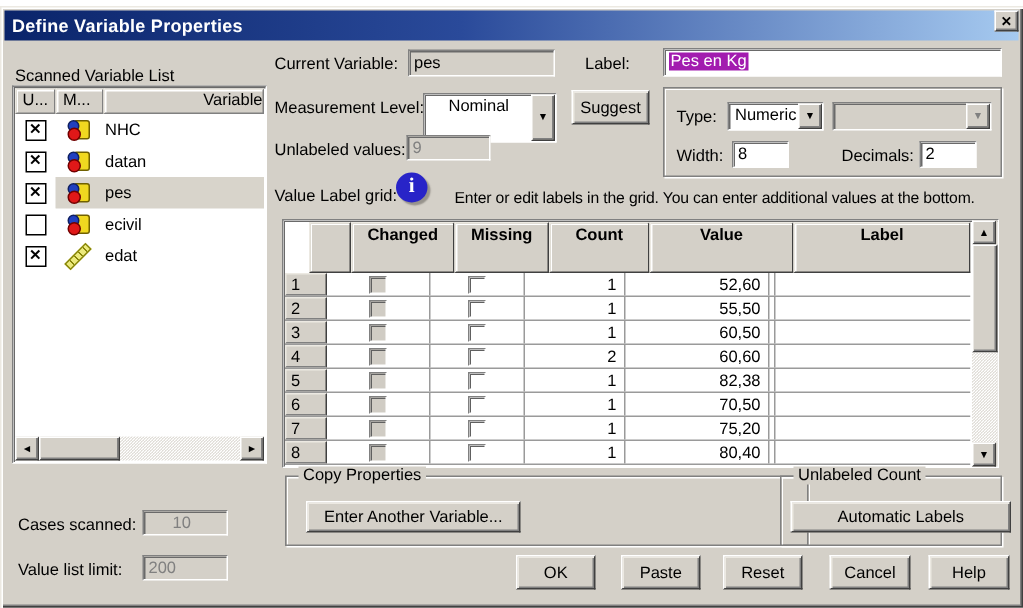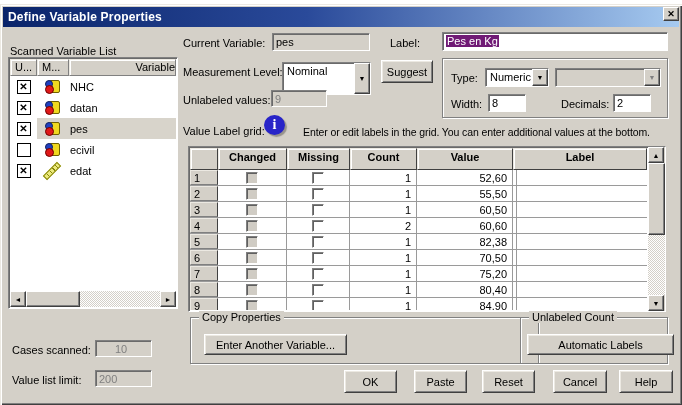--- a/index.html
+++ b/index.html
@@ -7,21 +7,21 @@
   body{font-family:"Liberation Sans",sans-serif;font-size:11px;color:#000;background:#fff;position:relative;overflow:hidden;}
   .dialog{position:absolute;left:0;top:4px;width:682px;height:401px;background:#d4d0c8;
     box-shadow:inset 1px 1px 0 #ece9e2,inset 2px 2px 0 #fff,inset -1px -1px 0 #404040,inset -2px -2px 0 #808080;}
   .titlebar{position:absolute;left:3px;top:3px;right:3px;height:20px;background:linear-gradient(to right,#0a246a 0%,#2a4a9a 45%,#a6caf0 100%);display:flex;align-items:center;}
   .title{color:#fff;font-weight:bold;font-size:12px;padding-left:5px;letter-spacing:.2px;white-space:nowrap;}
   .closebtn{position:absolute;right:3px;top:3px;width:16px;height:14px;background:#d4d0c8;border:1px solid;border-color:#fff #404040 #404040 #fff;box-shadow:inset -1px -1px 0 #808080;display:flex;align-items:center;justify-content:center;font-size:9px;font-weight:bold;line-height:1;cursor:default;}
   .lbl{position:absolute;white-space:nowrap;}
   .field{position:absolute;background:#fff;border:1px solid;border-color:#808080 #fff #fff #808080;box-shadow:inset 1px 1px 0 #6a6a6a;padding:2px 3px;white-space:nowrap;overflow:hidden;}
   .field.grayed{background:#d4d0c8;color:#808080;}
   .field.graybg{background:#d4d0c8;color:#000;}
-  .selspan{background:#701a75;color:#fff;padding:0 1px;}
+  .selspan{background:#a21caf;color:#fff;padding:0 1px;}
   .combo{position:absolute;background:#fff;border:1px solid;border-color:#808080 #fff #fff #808080;box-shadow:inset 1px 1px 0 #6a6a6a;display:flex;}
   .combo .cval{flex:1;padding:2px 0 0 4px;white-space:nowrap;overflow:hidden;}
   .combo .cbtn{width:16px;background:#d4d0c8;border:1px solid;border-color:#fff #404040 #404040 #fff;box-shadow:inset -1px -1px 0 #808080;display:flex;align-items:center;justify-content:center;font-size:7px;line-height:1;}
   .combo.disabled{background:#d4d0c8;}
   .combo.disabled .cbtn{color:#808080;}
   .btn{position:absolute;background:#d4d0c8;border:1px solid;border-color:#fff #404040 #404040 #fff;box-shadow:inset 1px 1px 0 #ece9e2,inset -1px -1px 0 #808080;display:flex;align-items:center;justify-content:center;white-space:nowrap;cursor:default;}
   .group{position:absolute;border:1px solid #808080;box-shadow:inset 1px 1px 0 #fff,1px 1px 0 #fff;}
   .group .legend{position:absolute;top:-7px;left:8px;background:#d4d0c8;padding:0 3px;white-space:nowrap;}
   
   .listbox{position:absolute;left:8px;top:53px;width:170px;height:252px;background:#fff;border:1px solid;border-color:#808080 #fff #fff #808080;box-shadow:inset 1px 1px 0 #6a6a6a;}
@@ -48,21 +48,21 @@
   .hthumb{width:54px;background:#d4d0c8;border:1px solid;border-color:#fff #404040 #404040 #fff;box-shadow:inset -1px -1px 0 #808080;flex:none;}
   .vscroll{position:absolute;right:0;top:0;bottom:0;width:17px;display:flex;flex-direction:column;background:#d4d0c8;}
   .vthumb{height:72px;background:#d4d0c8;border:1px solid;border-color:#fff #404040 #404040 #fff;box-shadow:inset -1px -1px 0 #808080;flex:none;}
   
   .info{position:absolute;left:264px;top:111px;width:24px;height:22px;}
   .info .ball{position:absolute;left:0;top:0;width:21px;height:20px;border-radius:50%;background:#2824c8;color:#fff;font-weight:bold;font-family:"Liberation Serif",serif;font-size:14px;display:flex;align-items:center;justify-content:center;box-shadow:2px 2px 1px #97938c;}
   .hint{position:absolute;left:303px;top:122px;font-size:10.5px;letter-spacing:-.1px;white-space:nowrap;}
   
   .grid{position:absolute;left:188px;top:142px;width:478px;height:166px;background:#fff;border:1px solid;border-color:#808080 #fff #fff #808080;box-shadow:inset 1px 1px 0 #6a6a6a;}
   .grid-inner{position:absolute;left:1px;top:1px;bottom:1px;right:18px;overflow:hidden;background:#fff;}
-  .ghead{display:flex;height:22px;}
+  .ghead{display:flex;height:34px;margin-left:16px;}
   .ghc{background:#d4d0c8;font-weight:bold;text-align:center;border:1px solid;border-color:#ece9e2 #404040 #404040 #ece9e2;box-shadow:inset 1px 1px 0 #fff;padding-top:2px;overflow:hidden;flex:none;}
   .c0{width:28px;}.c1{width:69px;}.c2{width:63px;}.c3{width:67px;}.c4{width:96px;}.c5{flex:1;}
   .grow{display:flex;height:16px;border-bottom:1px solid #9a9a9a;background:#fff;}
   .gc{border-right:1px solid #9a9a9a;overflow:hidden;flex:none;}
   .gnum{background:#d4d0c8;border:1px solid;border-color:#ece9e2 #404040 #808080 #ece9e2;padding:1px 0 0 3px;}
   .gcbc{display:flex;align-items:center;justify-content:center;}
   .gcb{width:12px;height:12px;background:#fff;border:1px solid;border-color:#808080 #fff #fff #808080;box-shadow:inset 1px 1px 0 #606060;}
   .gcb.gray{background:#d0ccc4;}
   .gr{text-align:right;padding:2px 5px 0 0;}
   .glabel{padding:2px 0 0 3px;}
@@ -183,21 +183,21 @@
 
   <div class="lbl" style="left:183px;top:33px;">Current Variable:</div>
   <div class="field graybg" style="left:272px;top:29px;width:98px;height:18px;">pes</div>
 
   <div class="lbl" style="left:390px;top:33px;">Label:</div>
   <div class="field" style="left:442px;top:28px;width:226px;height:19px;">
     <span class="selspan">Pes en Kg</span>
   </div>
 
   <div class="lbl" style="left:183px;top:62px;">Measurement Level:</div>
-  <div class="combo" style="left:282px;top:58px;width:89px;height:33px;">
+  <div class="combo" style="left:282px;top:58px;width:89px;height:33px;padding-left:12px;">
     <span class="cval">Nominal</span>
     <span class="cbtn">
         <span>▼</span>
       </span>
   </div>
   <div class="btn" style="left:381px;top:56px;width:52px;height:23px;">Suggest</div>
 
   <div class="group" style="left:442px;top:54px;width:226px;height:60px;">
     <div class="lbl" style="left:8px;top:13px;">Type:</div>
     <div class="combo" style="left:42px;top:9px;width:64px;height:19px;">

